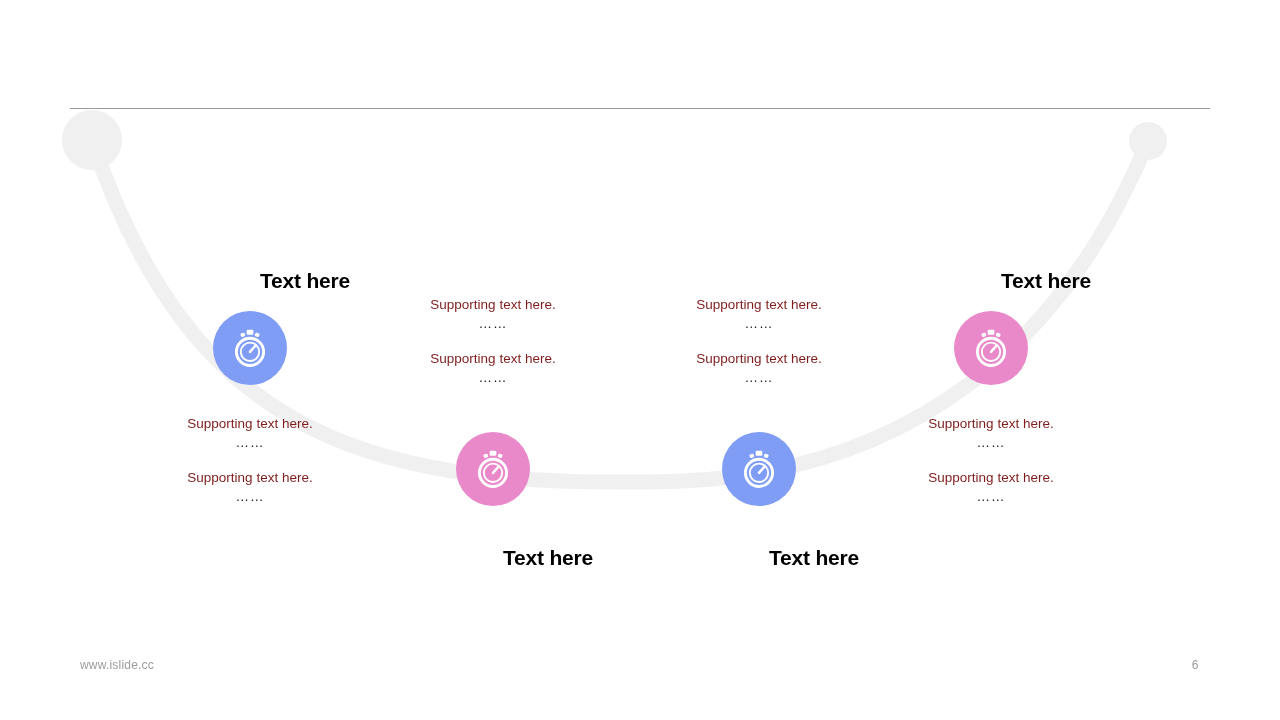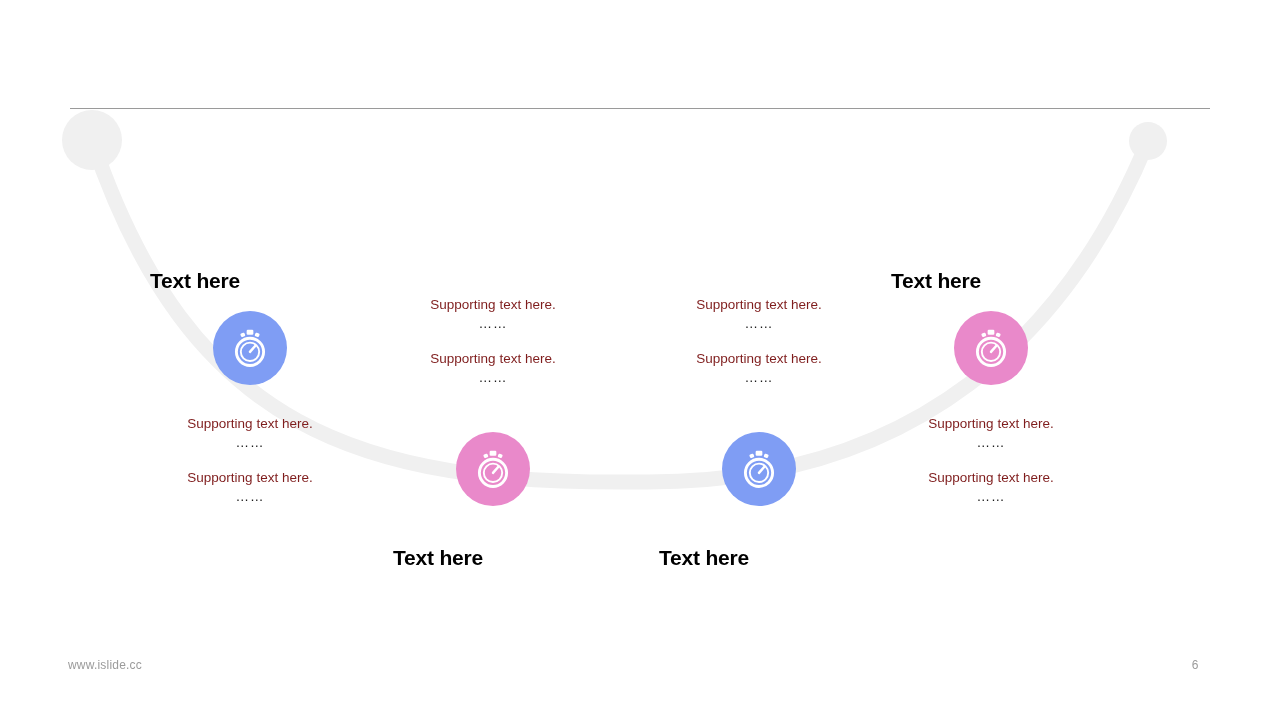--- a/index.html
+++ b/index.html
@@ -60,21 +60,21 @@
   .node-2 { left: 456px; top: 432px; }
   .node-3 { left: 722px; top: 432px; }
   .node-4 { left: 954px; top: 311px; }
 
   
   .heading {
     position: absolute;
     font-size: 21px;
     font-weight: bold;
     color: #000000;
-    text-align: left;
+    text-align: right;
     white-space: nowrap;
     letter-spacing: -0.2px;
   }
   .heading-1 { left: 150px; top: 269px; width: 200px; }
   .heading-4 { left: 891px; top: 269px; width: 200px; }
   .heading-2 { left: 393px; top: 546px; width: 200px; }
   .heading-3 { left: 659px; top: 546px; width: 200px; }
 
   
   .support-group {
@@ -97,21 +97,21 @@
   .support-block + .support-block { margin-top: 16px; }
 
   .support-1 { left: 150px; top: 415px; }
   .support-2 { left: 393px; top: 296px; }
   .support-3 { left: 659px; top: 296px; }
   .support-4 { left: 891px; top: 415px; }
 
   
   .footer-url {
     position: absolute;
-    left: 68px;
+    left: 80px;
     top: 658px;
     font-size: 12px;
     color: #9b9b9b;
     letter-spacing: 0.2px;
   }
   .footer-page {
     position: absolute;
     left: 1180px;
     top: 658px;
     width: 30px;

